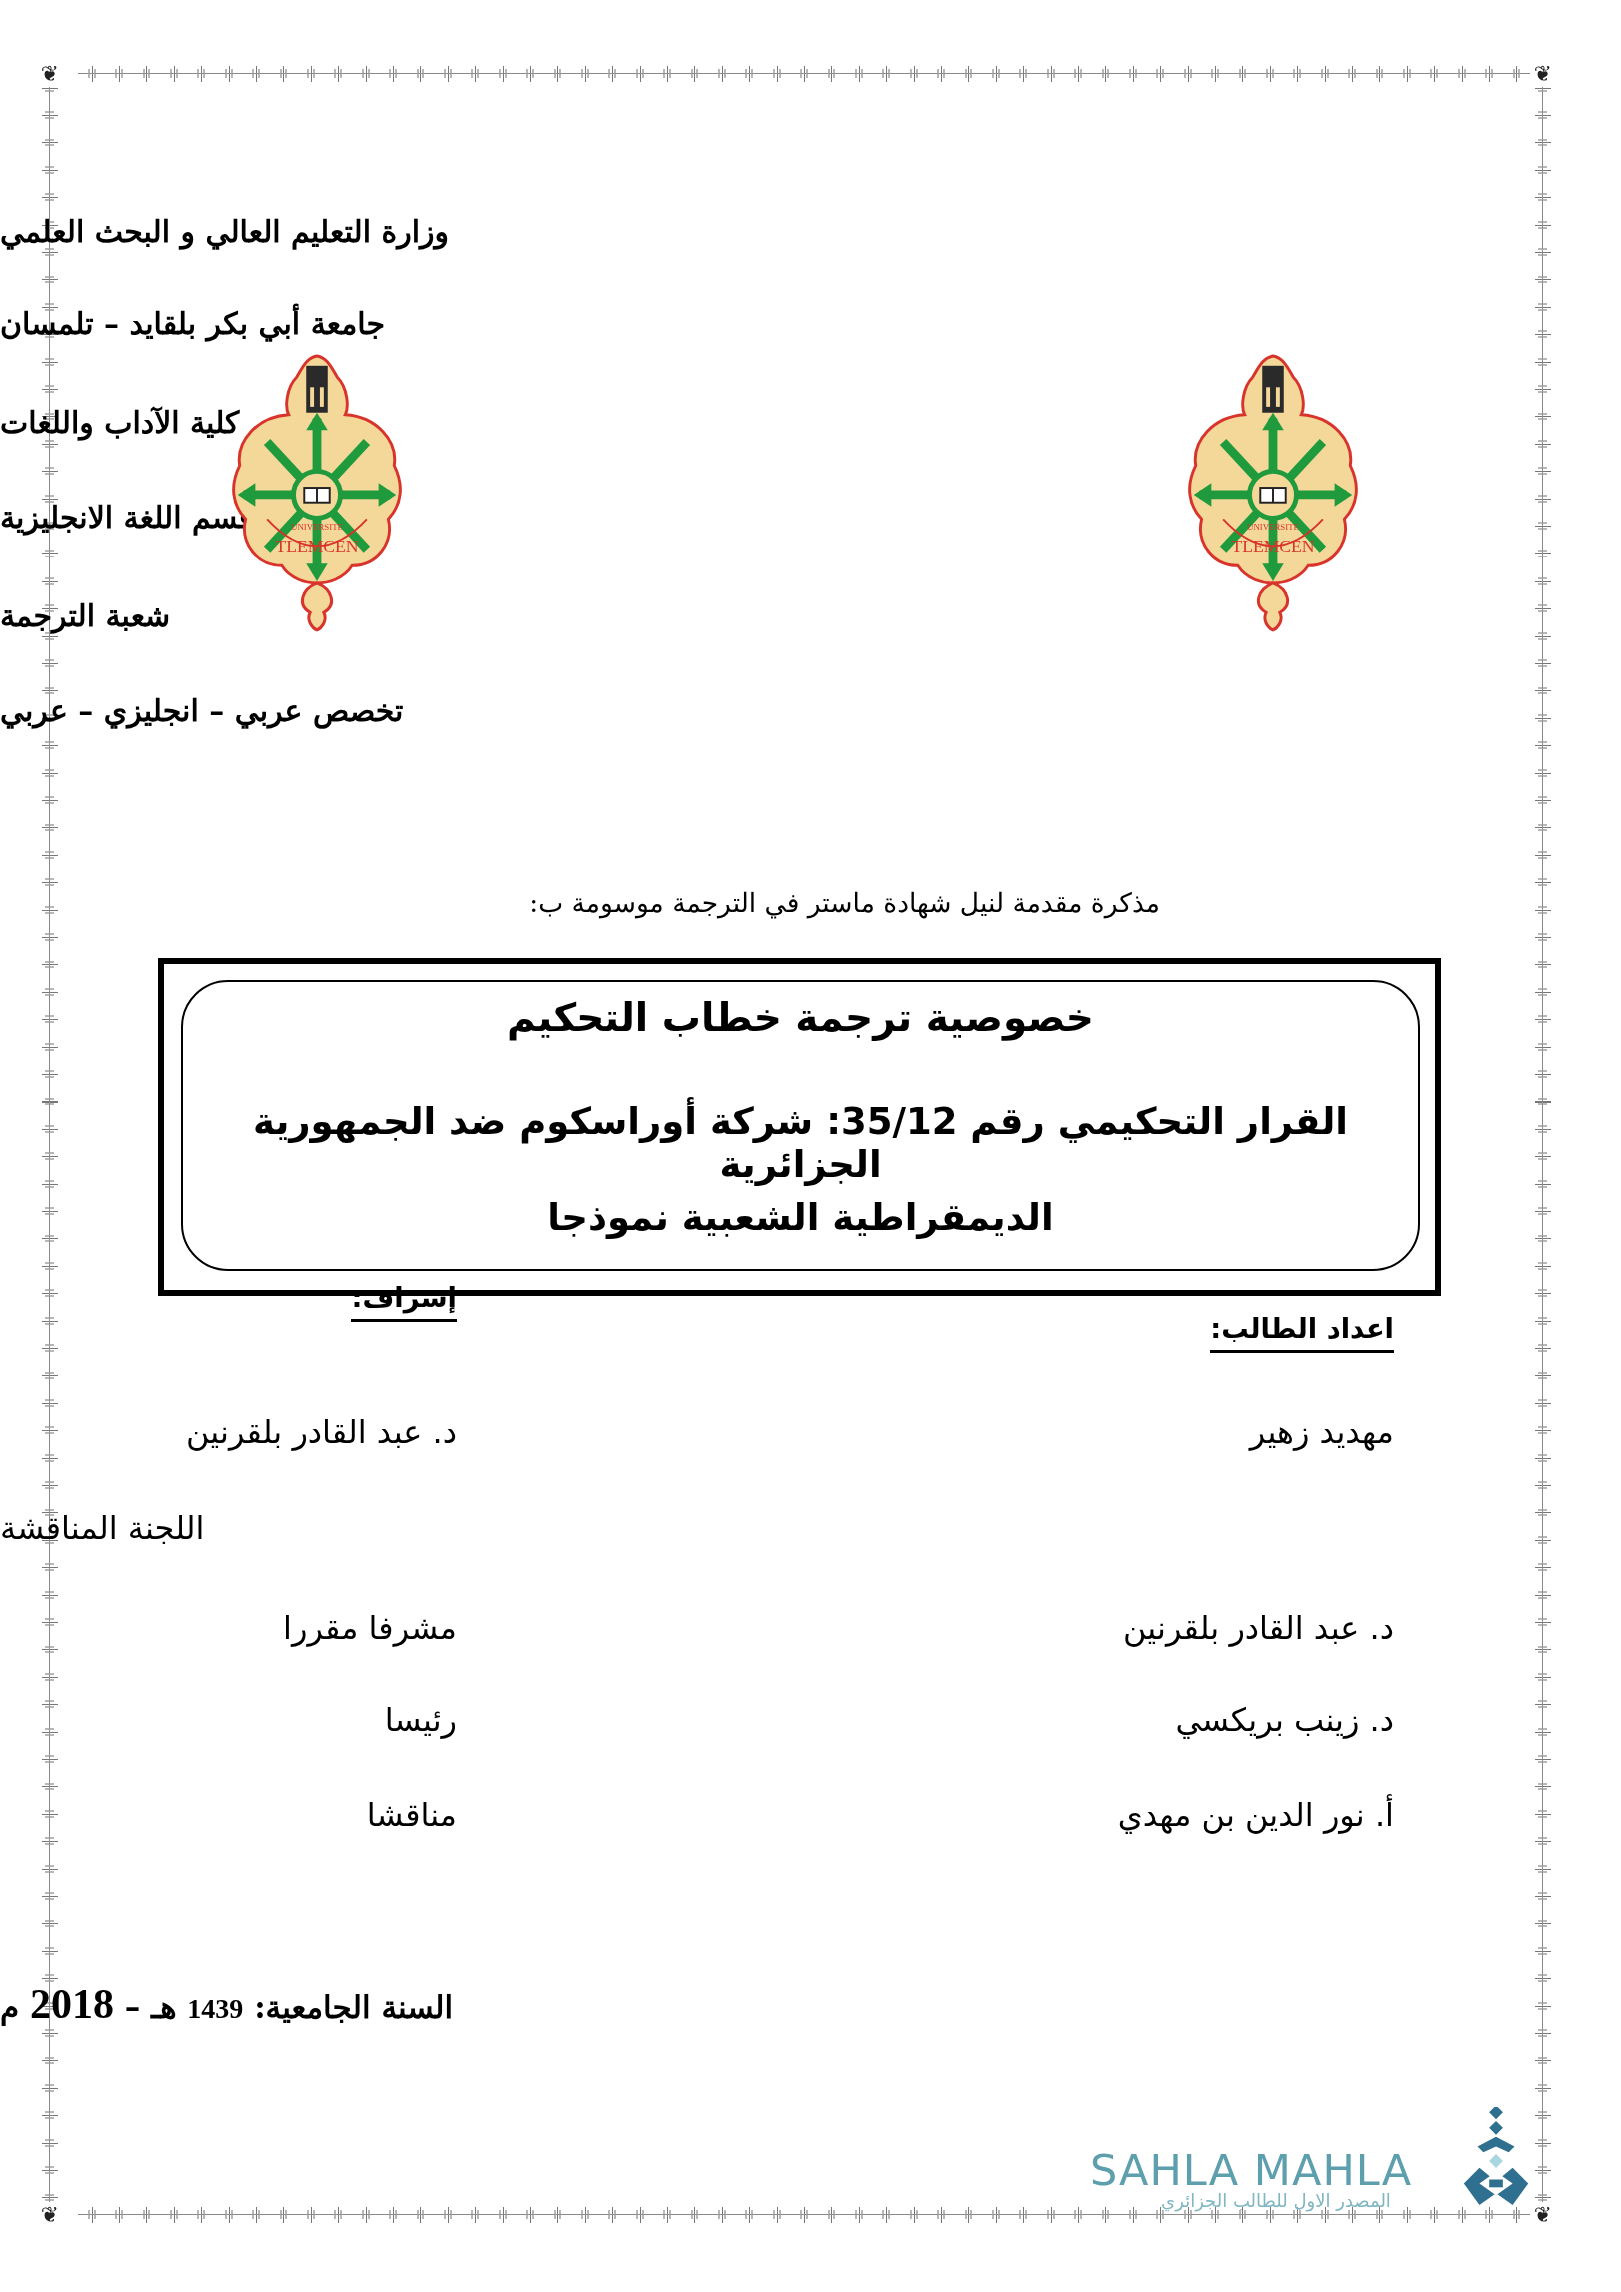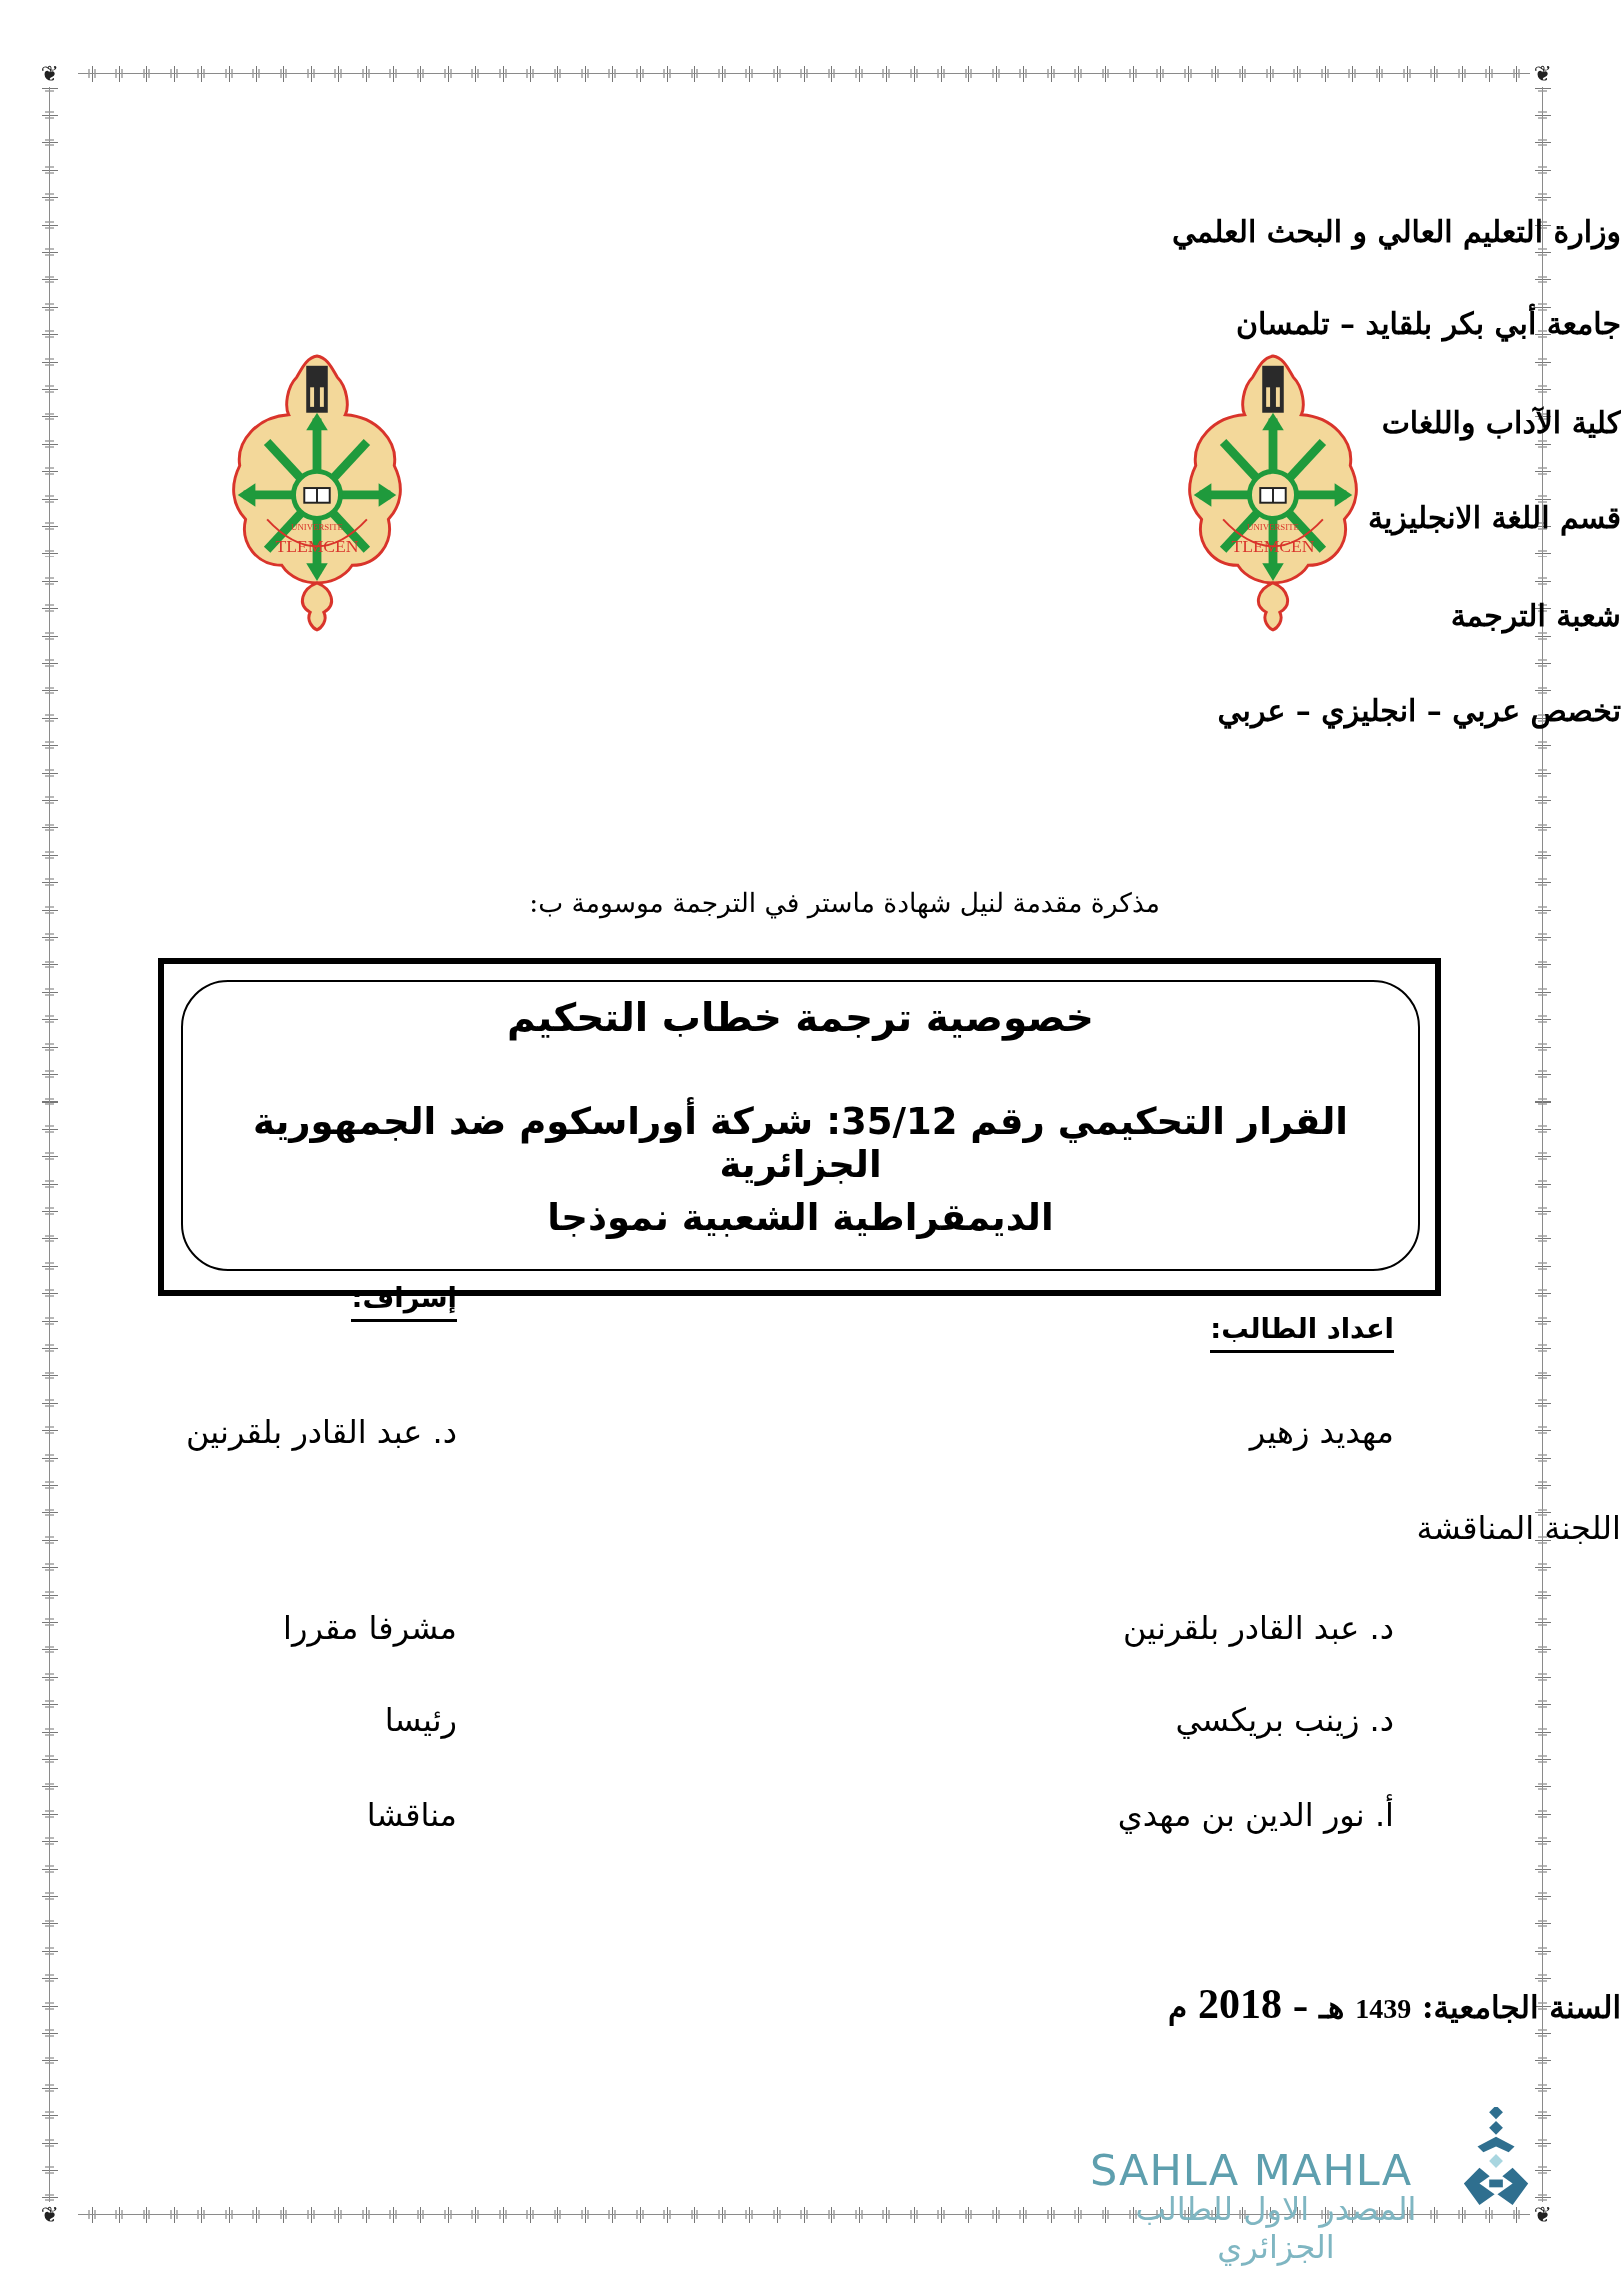--- a/index.html
+++ b/index.html
@@ -12,32 +12,32 @@
   }
   .border-h::before{content:"";position:absolute;left:0;right:0;top:6.9px;height:1px;background:#8a8a8a;}
   .border-h::after{content:"";position:absolute;left:0;right:0;top:2.9px;height:8.8px;
     background:repeating-linear-gradient(90deg, transparent 0 9.8px, #999 9.8px 11.8px, transparent 11.8px 15.7px, #999 15.7px 17.6px, transparent 17.6px 27.4px);opacity:.7;}
   .border-v{position:absolute;width:15.7px;top:74px;height:2143px;
     background:repeating-linear-gradient(180deg, transparent 0 13.7px, #777 13.7px 14.7px, transparent 14.7px 27.4px);}
   .border-v::before{content:"";position:absolute;top:0;bottom:0;left:6.9px;width:1px;background:#8a8a8a;}
   .border-v::after{content:"";position:absolute;top:0;bottom:0;left:2.9px;width:8.8px;
     background:repeating-linear-gradient(180deg, transparent 0 9.8px, #999 9.8px 11.8px, transparent 11.8px 15.7px, #999 15.7px 17.6px, transparent 17.6px 27.4px);opacity:.7;}
   .corner{position:absolute;width:25.5px;height:25.5px;font-size:21.6px;line-height:25.5px;text-align:center;color:#222;background:#fff;}
-  .center-line{position:absolute;left:0;width:1621px;text-align:right;direction:rtl;font-weight:bold;}
+  .center-line{position:absolute;left:0;width:1621px;text-align:left;direction:rtl;font-weight:bold;}
   .h1{font-size:30px;}
   .logo{position:absolute;width:178px;height:284px;}
   .outer-box{position:absolute;left:158px;top:958px;width:1271px;height:326px;border:6.9px solid #000;box-sizing:content-box;}
   .inner-box{position:absolute;left:181px;top:980px;width:1235px;height:287px;border:2px solid #000;border-radius:47px;}
   .box-title{position:absolute;left:181px;width:1239px;text-align:center;direction:rtl;font-family:"DejaVu Sans","Liberation Sans",sans-serif;font-weight:bold;}
   .rt{position:absolute;direction:rtl;text-align:left;}
   .lbl{font-family:"DejaVu Sans","Liberation Sans",sans-serif;font-weight:bold;font-size:27.4px;}
   .uline{border-bottom:3.9px solid #000;padding-bottom:5.9px;}
   .nm{font-family:"DejaVu Sans","Liberation Sans",sans-serif;font-size:32px;}
   .wm-latin{position:absolute;left:1090px;top:2145px;font-family:"DejaVu Sans","Liberation Sans",sans-serif;font-size:43px;letter-spacing:1px;color:#5e9fae;font-weight:normal;}
-  .wm-ar{position:absolute;left:1090px;top:2190px;width:372px;direction:rtl;text-align:center;font-size:32px;color:#7fb6c2;font-family:"DejaVu Sans","Liberation Sans",sans-serif;}
+  .wm-ar{position:absolute;left:1090px;top:2190px;width:372px;direction:rtl;text-align:center;font-size:18px;color:#7fb6c2;font-family:"DejaVu Sans","Liberation Sans",sans-serif;}
 </style>
 </head>
 <body>
 
 <div class="border-h" style="top:66px;"></div>
 <div class="border-h" style="top:2207px;"></div>
 <div class="border-v" style="left:42px;"></div>
 <div class="border-v" style="left:1535px;"></div>
 <div class="corner" style="left:37px;top:61px;">❦</div>
 <div class="corner" style="left:1530px;top:61px;">❦</div>

